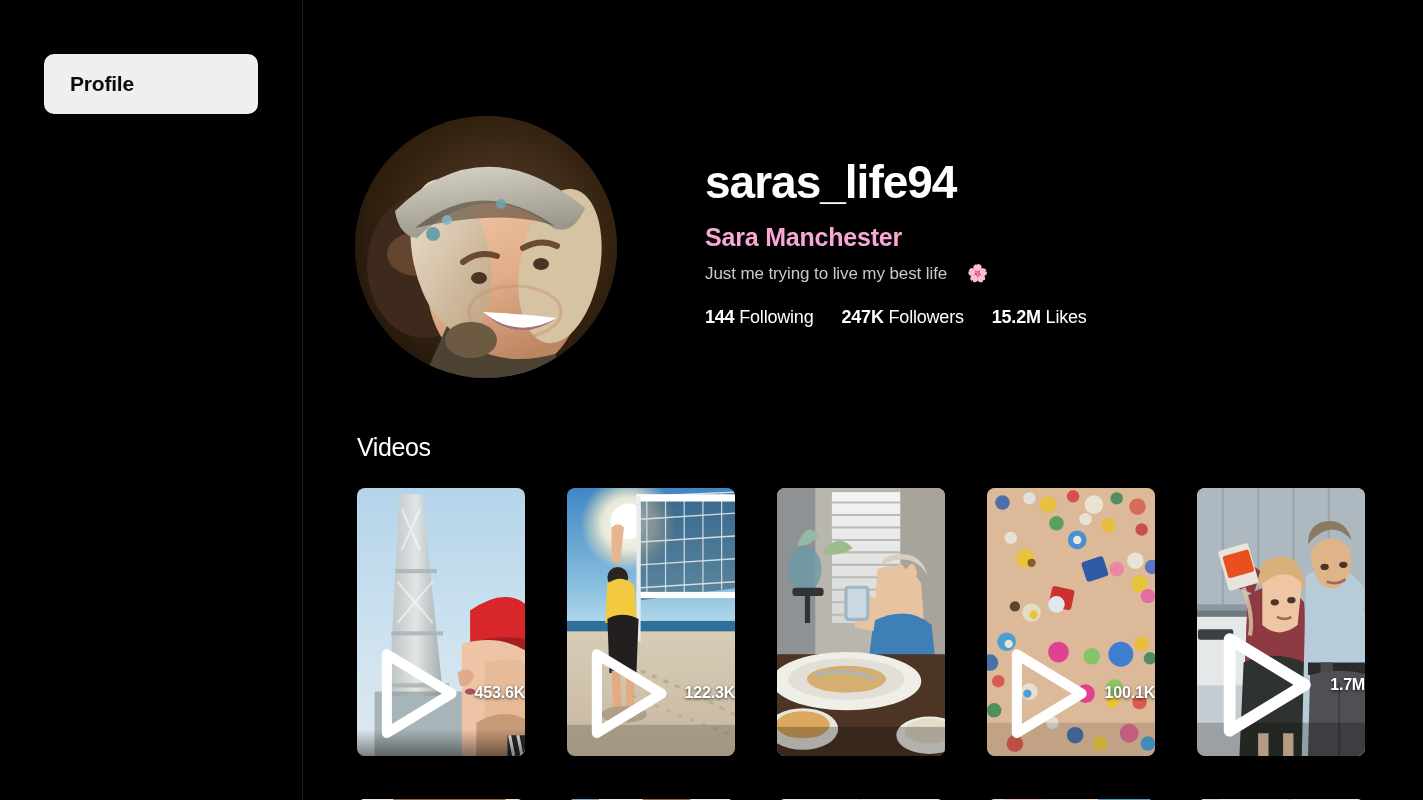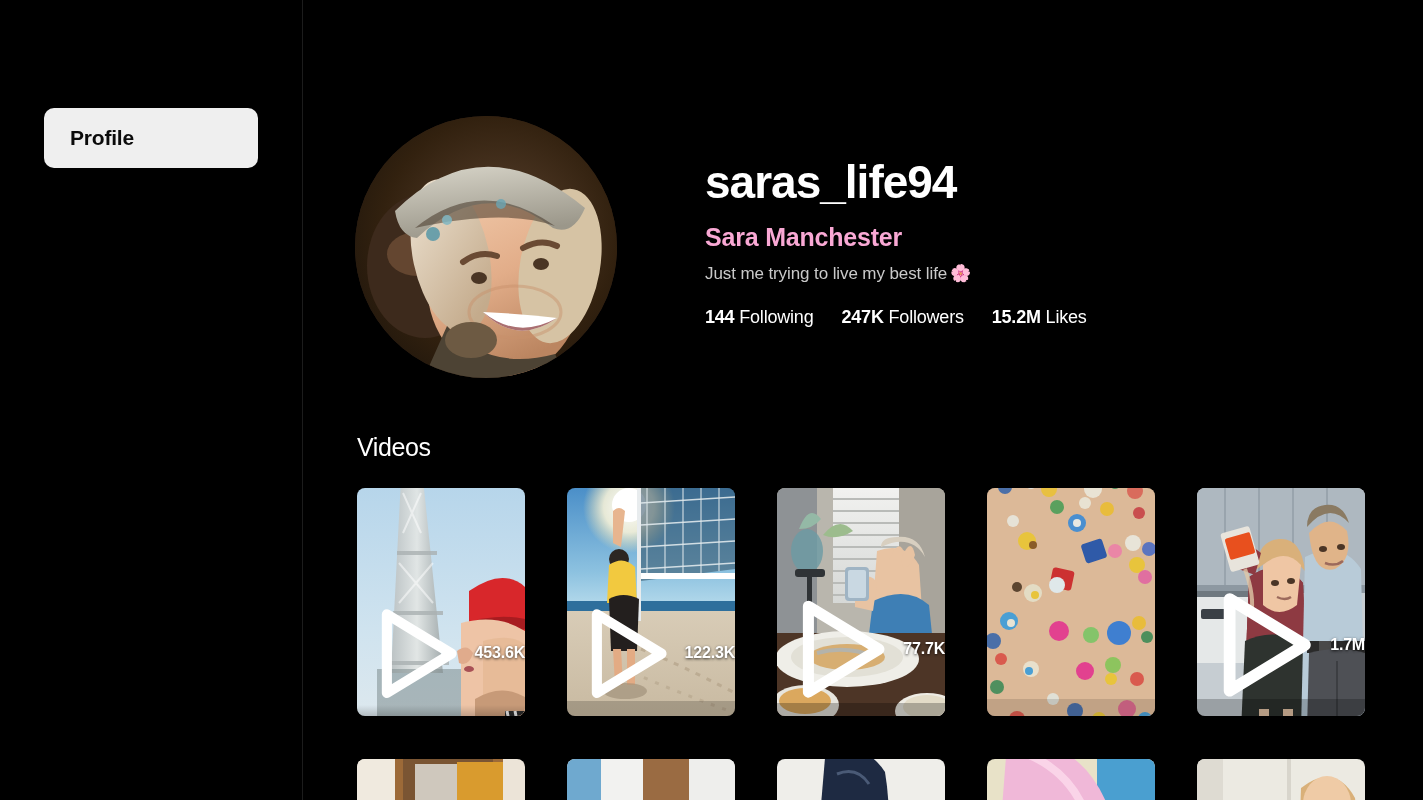--- a/index.html
+++ b/index.html
@@ -26,21 +26,21 @@
     position: relative;
     width: 303px;
     height: 800px;
     flex: 0 0 303px;
     background: #000000;
     border-right: 1px solid #1c1c1c;
     display: flex;
     flex-direction: column;
   }
 
-  .nav-top { padding-top: 108px; }
+  .nav-top { padding-top: 54px; }
 
   .nav-item {
     margin: 0 44px;
     height: 60px;
     display: flex;
     align-items: center;
     padding: 0 26px;
     border-radius: 10px;
     font-size: 21px;
     font-weight: bold;
@@ -111,21 +111,21 @@
   }
 
   .bio {
     margin-top: 12px;
     font-size: 17px;
     font-weight: normal;
     color: #c9c9c9;
     letter-spacing: -0.1px;
     display: flex;
     align-items: center;
-    gap: 3px;
+    gap: 20px;
   }
 
   .bio-emoji { font-size: 17px; line-height: 1; }
 
   .stats {
     margin-top: 23px;
     display: flex;
     align-items: baseline;
     gap: 28px;
     font-size: 18px;
@@ -149,21 +149,21 @@
   .video-grid {
     margin-top: 26px;
     display: flex;
     flex-wrap: wrap;
     gap: 43px 42px;
   }
 
   .video-card {
     position: relative;
     width: 168px;
-    height: 228px;
+    height: 268px;
     border-radius: 8px;
     overflow: hidden;
     background: #111;
     flex: 0 0 168px;
     text-decoration: underline;
   }
 
   .video-card svg { display: block; width: 100%; height: 100%; }
 
   .views {
@@ -404,26 +404,20 @@
             <ellipse cx="70" cy="186" rx="72" ry="28" fill="#efeee8"></ellipse>
             <ellipse cx="70" cy="184" rx="56" ry="20" fill="#e2e0d6"></ellipse>
             <ellipse cx="70" cy="184" rx="38" ry="13" fill="#d7ae72"></ellipse>
             <path d="M40 180 q30 -8 58 4" stroke="#b4b3ab" stroke-width="4" fill="none"></path>
             <ellipse cx="28" cy="232" rx="34" ry="20" fill="#e7e5dd"></ellipse>
             <ellipse cx="28" cy="228" rx="26" ry="13" fill="#dba85e"></ellipse>
             <ellipse cx="150" cy="238" rx="32" ry="18" fill="#eeece4"></ellipse>
             <ellipse cx="150" cy="234" rx="24" ry="12" fill="#e3dcc8"></ellipse>
             <rect y="230" width="168" height="28" fill="rgba(0,0,0,0.25)"></rect>
           </svg>
-          <div class="views">
-            <svg class="play-icon" viewBox="0 0 17 18">
-              <path d="M3 2 L14.5 9 L3 16 Z" fill="none" stroke="#ffffff" stroke-width="1.8" stroke-linejoin="round"></path>
-            </svg>
-            <span class="views-count">77.7K</span>
-          </div>
         </div>
 
         <div class="video-card">
           <svg viewBox="0 0 168 258" preserveAspectRatio="xMidYMid slice">
             <rect width="168" height="258" fill="#e0bc9a"></rect>
             <rect width="168" height="258" fill="#d8b695" opacity="0.5"></rect>
             <g>
               <circle cx="18" cy="14" r="7" fill="#4b6fa8"></circle>
               <circle cx="44" cy="10" r="6" fill="#e0e0dd"></circle>
               <circle cx="62" cy="16" r="8" fill="#e8c040"></circle>
@@ -469,20 +463,26 @@
               <circle cx="10" cy="214" r="7" fill="#4f8f5e"></circle>
               <circle cx="66" cy="226" r="6" fill="#e0e0d6"></circle>
               <circle cx="88" cy="238" r="8" fill="#4a6fa8"></circle>
               <circle cx="112" cy="246" r="7" fill="#e8c43c"></circle>
               <circle cx="140" cy="236" r="9" fill="#dd6b8f"></circle>
               <circle cx="158" cy="246" r="7" fill="#4a9fd4"></circle>
               <circle cx="30" cy="246" r="8" fill="#d95a4e"></circle>
             </g>
             <rect y="226" width="168" height="32" fill="rgba(0,0,0,0.12)"></rect>
           </svg>
+          <div class="views">
+            <svg class="play-icon" viewBox="0 0 17 18">
+              <path d="M3 2 L14.5 9 L3 16 Z" fill="none" stroke="#ffffff" stroke-width="1.8" stroke-linejoin="round"></path>
+            </svg>
+            <span class="views-count">100.1K</span>
+          </div>
         </div>
 
         <div class="video-card">
           <svg viewBox="0 0 168 258" preserveAspectRatio="xMidYMid slice">
             <rect width="168" height="258" fill="#c6cdd2"></rect>
             <rect x="0" y="0" width="168" height="120" fill="#aeb8c0"></rect>
             <g stroke="#99a4ad" stroke-width="2">
               <path d="M28 0 V120 M62 0 V120 M96 0 V120 M130 0 V120"></path>
             </g>
             <rect x="0" y="112" width="168" height="8" fill="#8d98a1"></rect>

